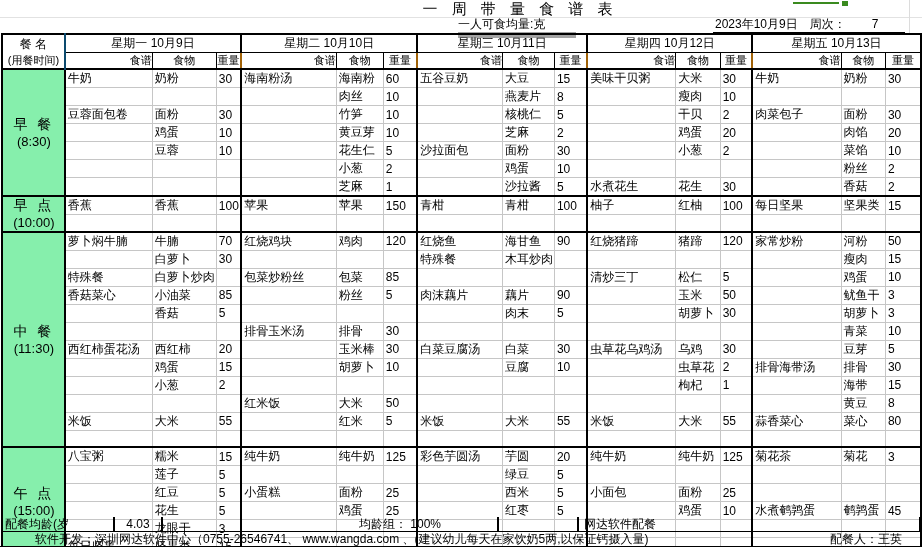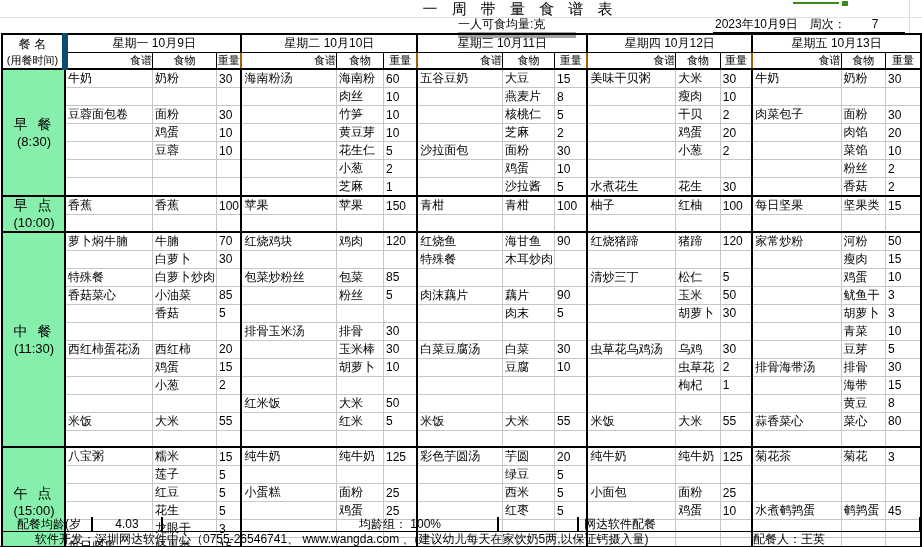--- a/index.html
+++ b/index.html
@@ -30,48 +30,48 @@
   table.menu-table {
     position:absolute; top:33px; left:1px; border-collapse:collapse; table-layout:fixed;
     border:2px solid #000;
   }
   .menu-table td { font-size:12px; vertical-align:middle; white-space:nowrap; padding:0 1px 0 2px; overflow:visible; }
   tr.day-head { height:13px; }
   tr.day-head td { border-left:2px solid #000; border-bottom:1px solid #000; text-align:center; padding:0; }
   tr.sub-head { height:11px; }
   tr.sub-head td { border:1px solid #000; border-bottom:2px solid #000; text-align:center; font-size:11px; padding:0; }
   tr.sub-head td.col-recipe { border-left:2px solid #a16207;text-align:right; }
-  td.corner-cell { border-right:6px solid #0c4a6e; border-bottom:2px solid #000; text-align:center; font-size:12px; padding:0;margin-top:24px; }
+  td.corner-cell { border-right:2px solid #0c4a6e; border-bottom:2px solid #000; text-align:center; font-size:12px; padding:0;margin-top:24px; }
   td.corner-cell .corner-sub { font-size:11px; }
   tbody td { border:1px solid #c6c6c6; height:17px; }
   tbody td.col-recipe { border-left:2px solid #000; }
   tbody tr.section-start td { border-top:2px solid #000; }
   td.meal-cell { border-left:2px solid #000; border-right:2px solid #000; text-align:center; background:#86efac; }
   .meal-name { font-size:14px; letter-spacing:3px; }
   .meal-time { font-size:13px; }
 
   .summary {
     position:absolute; top:517px; left:1px; width:920px; height:15px; display:flex;
     border-left:2px solid #000; border-right:2px solid #000; border-bottom:1px solid #000;
     font-size:12px; line-height:14px;
   }
   .summary .seg { border-right:2px solid #000; display:flex; align-items:center; height:100%; }
   .summary .seg:last-child { border-right:none; }
   .seg-avg { width:160px; }
-  .seg-avg .avg-label { width:90px; padding-left:14px; border-right:2px solid #000; height:100%; display:flex; align-items:center; }
+  .seg-avg .avg-label { width:112px; padding-left:2px; border-right:2px solid #000; height:100%; display:flex; align-items:center; }
   .seg-avg .avg-value { flex:1; text-align:center; }
   .seg-share { width:140px; justify-content:center;margin-top:36px; }
   .seg-agegroup { width:196px; justify-content:center; }
   .seg-classes { width:260px; justify-content:space-around; }
   .seg-empty { width:80px; }
   .seg-brand { width:84px; justify-content:center; border-left:2px solid #000; margin-left:-2px; }
 
   .footer { position:absolute; top:532px; left:0; width:922px; height:15px; font-size:12px; line-height:14px; border-bottom:1px solid #000;padding-left:20px; }
   .footer .dev { position:absolute; left:35px; top:0; white-space:nowrap; }
-  .footer .person { position:absolute; left:753px; top:0; white-space:nowrap; }
+  .footer .person { position:absolute; left:830px; top:0; white-space:nowrap; }
 </style>
 </head>
 <body>
 
 <div id="page">
   <div class="faint-hline"></div>
   <div class="faint-vline"></div>
 
   <div class="title">一 周 带 量 食 谱 表</div>
   <div class="green-line"></div>

